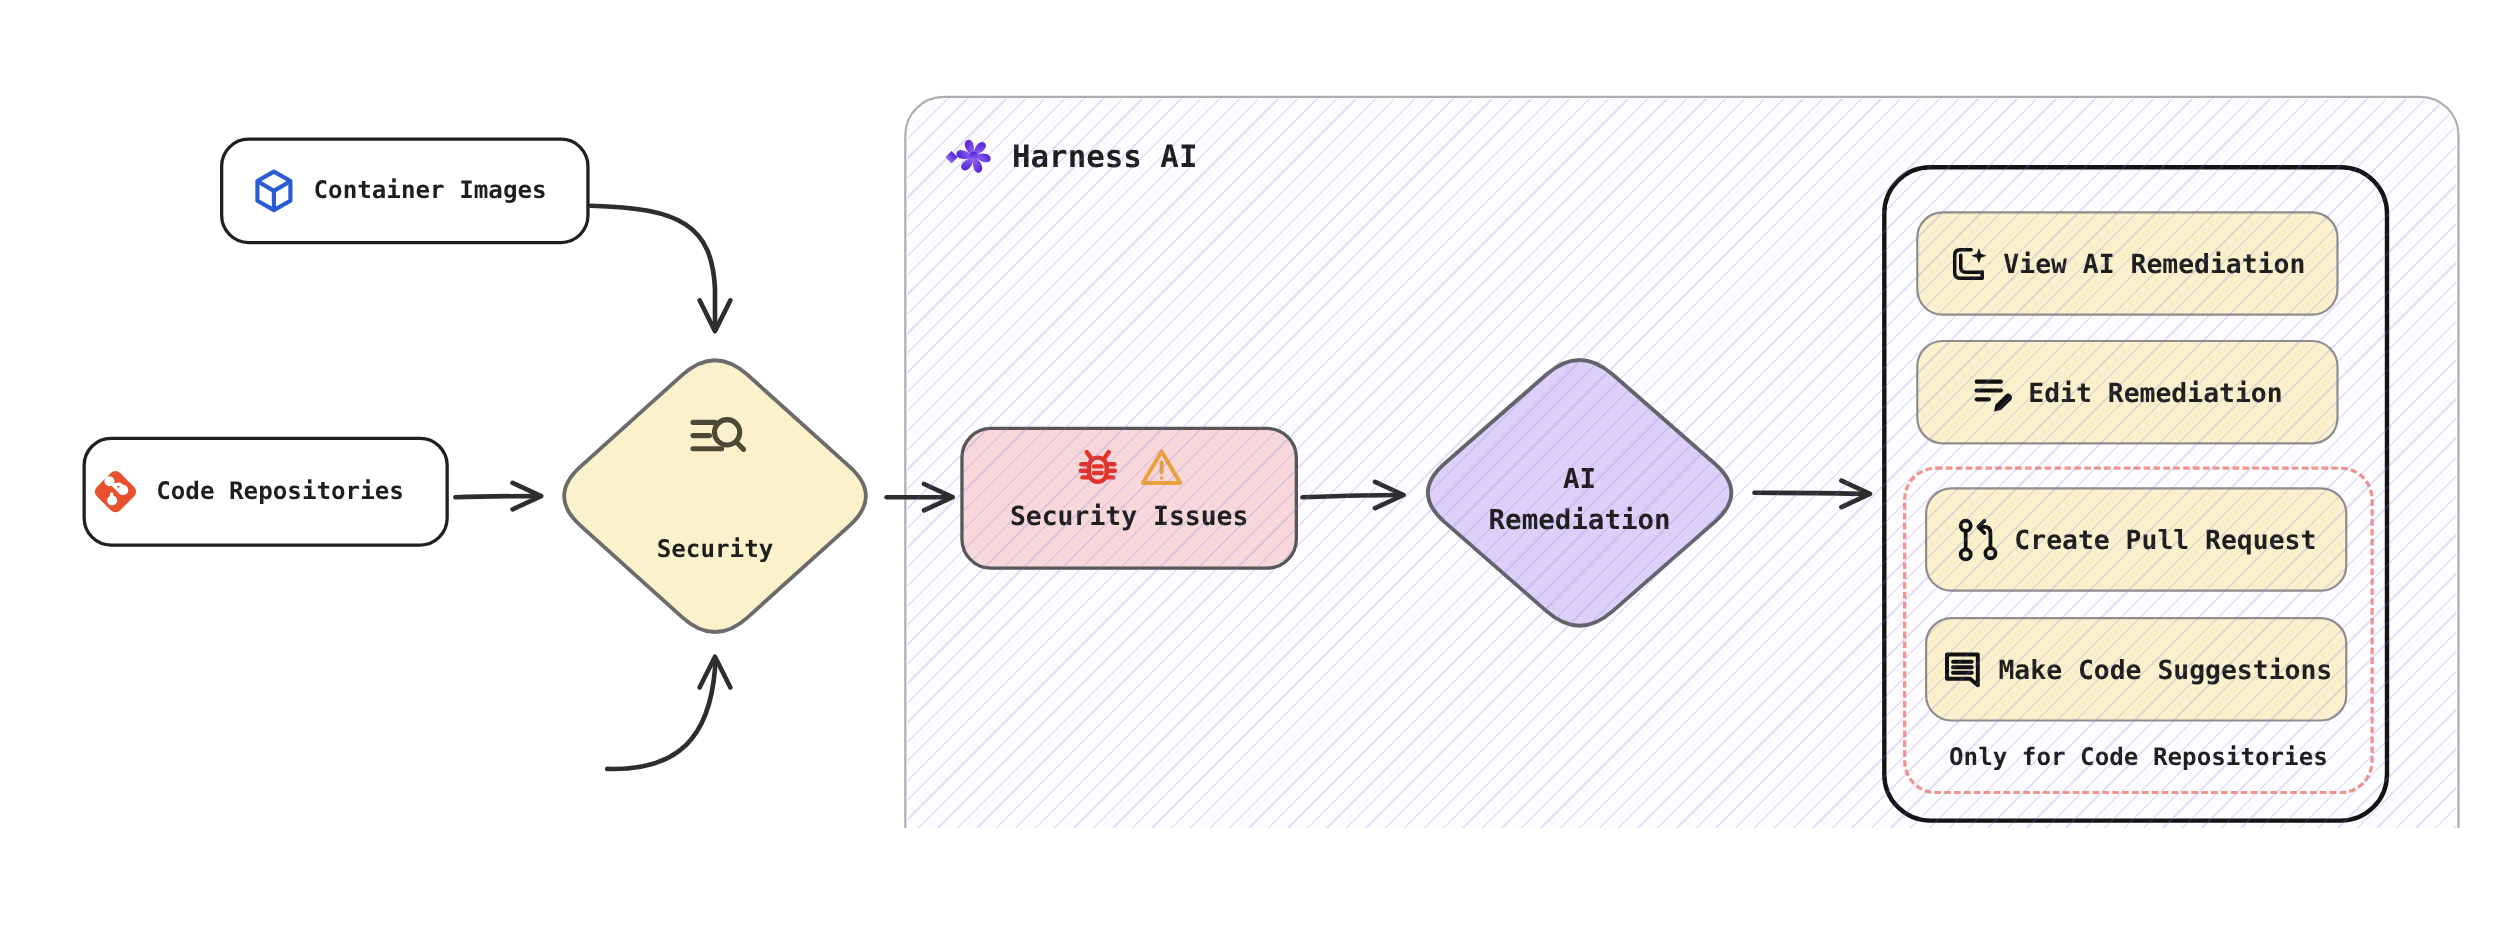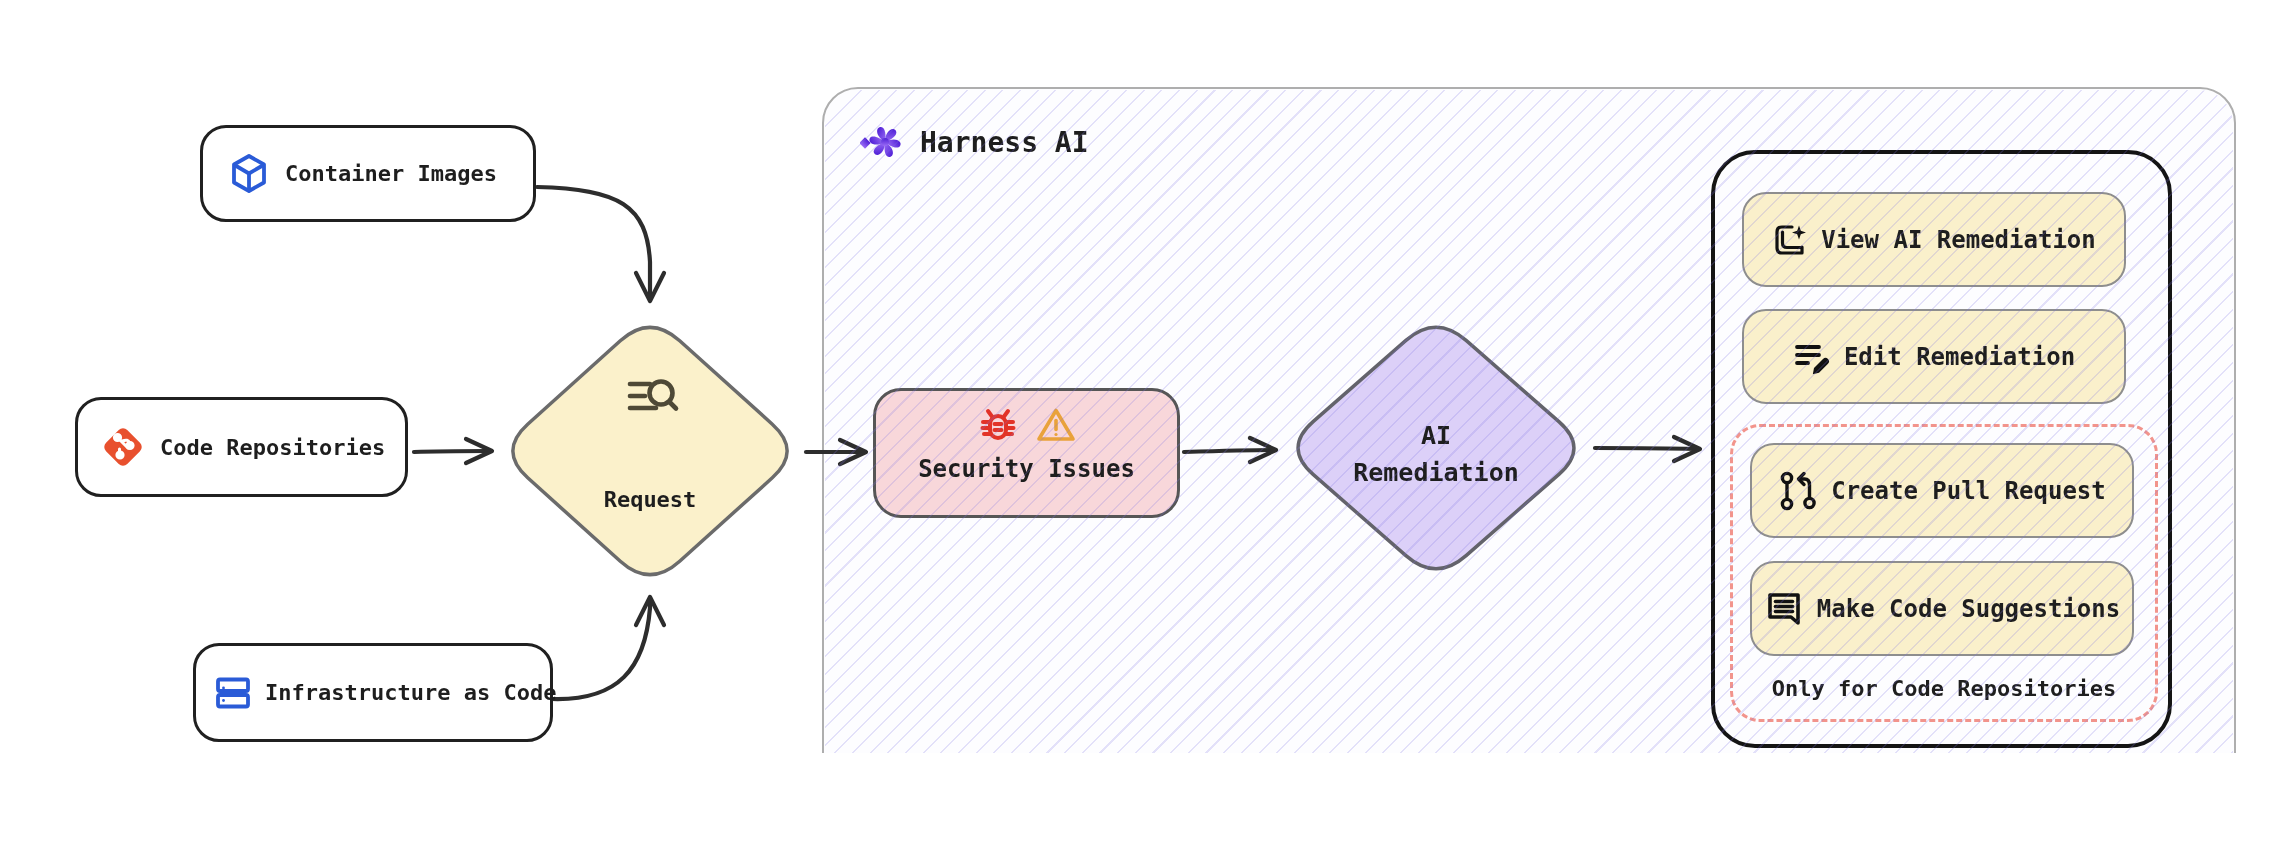--- a/index.html
+++ b/index.html
@@ -28,21 +28,21 @@
   #harness-label .title{font-size:28px;font-weight:600;white-space:nowrap;}
   
   #shape-layer{left:0;top:0;width:2278px;height:862px;z-index:5;}
   
   .source-node{
     background:#ffffff;border:3px solid #202020;border-radius:26px;
     box-sizing:border-box;display:flex;align-items:center;z-index:10;
   }
   .source-node .label{font-size:22px;font-weight:600;white-space:nowrap;}
   #node-container-images{left:200px;top:125px;width:336px;height:97px;padding-left:24px;gap:14px;}
-  #node-code-repositories{left:75px;top:397px;width:333px;height:100px;padding-left:22px;gap:14px;}
+  #node-code-repositories{left:75px;top:397px;width:333px;height:100px;padding-left:4px;gap:14px;}
   #node-infrastructure{left:193px;top:643px;width:360px;height:99px;padding-left:15px;gap:10px;}
   
   .diamond-text{
     text-align:center;z-index:10;font-weight:600;line-height:36px;white-space:nowrap;
   }
   #scanning-text{left:500px;top:482px;width:300px;font-size:22px;}
   #scanning-icon{left:620px;top:374px;z-index:10;}
   #remediation-text{left:1286px;top:417px;width:300px;font-size:25px;line-height:37px;}
   
   #issues-box{
@@ -166,43 +166,32 @@
           <circle cx="17.5" cy="13.5" r="3.1"></circle>
           <circle cx="30" cy="21.5" r="3.1"></circle>
           <circle cx="20" cy="31" r="3.1"></circle>
           <path d="M19.5 25 V 28" fill="none"></path>
         </g>
       </svg>
     </span>
     <span class="label">Code Repositories</span>
   </div>
 
-  <div class="abs source-node" id="node-infrastructure">
-    <span class="icon-wrap">
-      <svg width="44" height="44" viewBox="0 0 44 44" fill="none" stroke="#2A5BD7" stroke-width="3.8" stroke-linejoin="round">
-        <rect x="7" y="8.5" width="30" height="11.5" rx="2"></rect>
-        <rect x="7" y="24" width="30" height="11.5" rx="2"></rect>
-        <circle cx="12.5" cy="17" r="1.4" fill="#2A5BD7" stroke="none"></circle>
-        <circle cx="12.5" cy="29.5" r="1.4" fill="#2A5BD7" stroke="none"></circle>
-      </svg>
-    </span>
-    <span class="label">Infrastructure as Code</span>
-  </div>
 
   <div class="abs" id="scanning-icon">
     <svg width="60" height="52" viewBox="0 0 60 52" fill="none" stroke="#4e4936" stroke-width="4.6" stroke-linecap="round">
       <path d="M 10 10 H 30"></path>
       <path d="M 10 22 H 25"></path>
       <path d="M 10 34 H 36"></path>
       <circle cx="41" cy="19" r="11.5"></circle>
       <path d="M 49.5 28 L 56 34.5"></path>
     </svg>
   </div>
   <div class="abs diamond-text" id="scanning-text">
-    <div>Request</div>
+    <div>Security</div>
   </div>
 
   <div class="abs" id="issues-box">
     <div class="icon-row">
       <span class="icon-wrap">
         <svg width="42" height="42" viewBox="0 0 42 42" fill="none" stroke="#E23328" stroke-width="4" stroke-linecap="round">
           <rect x="13" y="12" width="16" height="22" rx="8"></rect>
           <path d="M 17.5 20 H 24.5"></path>
           <path d="M 17.5 26 H 24.5"></path>
           <path d="M 15 12.5 L 11 7"></path>

